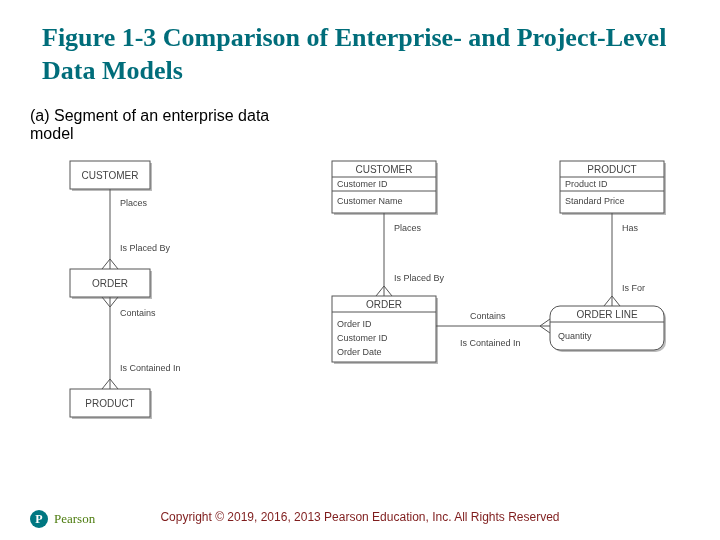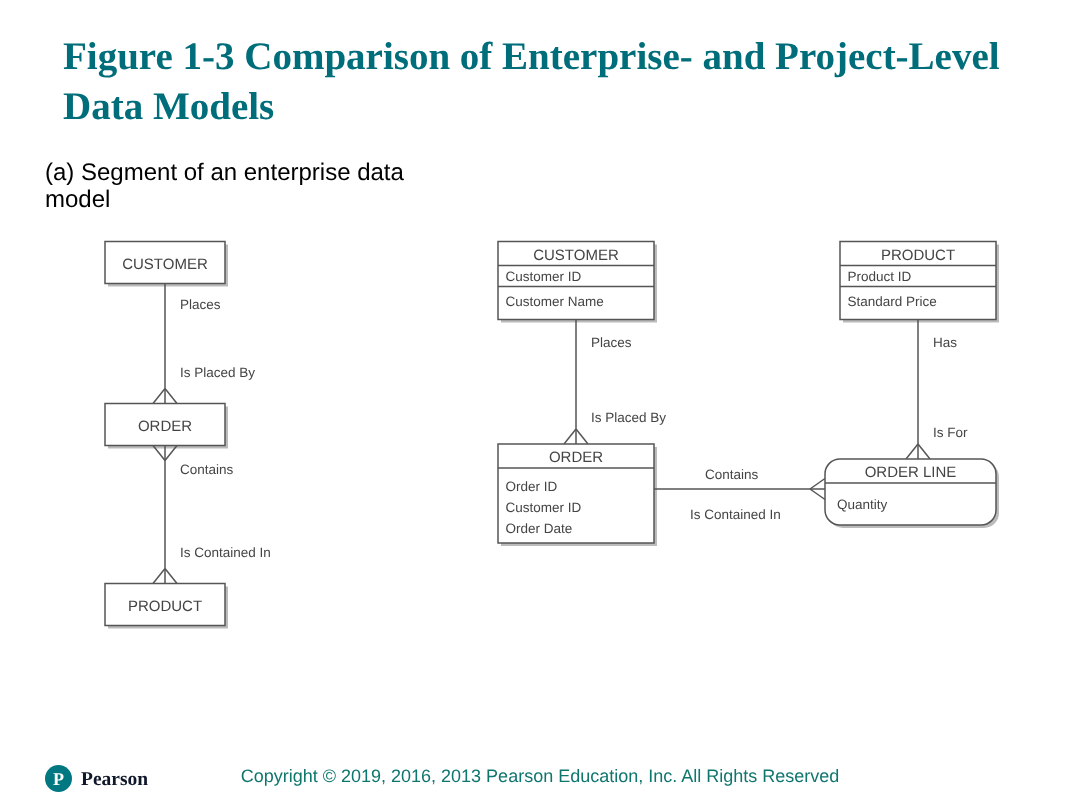--- a/index.html
+++ b/index.html
@@ -9,24 +9,24 @@
   .cap-a { width: 42%; }
   .cap-b { width: 58%; padding-left: 10px; }
   .diagrams { display: flex; padding: 8px 30px 0 30px; align-items: center; }
   .dia-a { width: 200px; }
   .dia-b { flex: 1; padding-left: 30px; }
   svg text { font-family: Arial, sans-serif; fill: #444; }
   .entity { fill: #fff; stroke: #555; stroke-width: 1; }
   .shadow { fill: #bbb; stroke: none; }
   .lbl { font-size: 10px; }
   .sm { font-size: 9px; }
-  .footer { position: absolute; bottom: 16px; left: 0; right: 0; text-align: center; font-family: Arial, sans-serif; font-size: 12px; color: #0f766e; }
+  .footer { position: absolute; bottom: 16px; left: 0; right: 0; text-align: center; font-family: Arial, sans-serif; font-size: 12px; color: #7f1d1d; }
   .brand { position: absolute; bottom: 12px; left: 30px; display: flex; align-items: center; gap: 6px; }
   .brand-circle { width: 18px; height: 18px; border-radius: 50%; background: #007781; color: #fff; font-family: Georgia, serif; font-weight: bold; font-size: 12px; display: flex; align-items: center; justify-content: center; }
-  .brand-text { font-family: Georgia, serif; color: #0f172a; font-size: 13px; font-weight: bold; }
+  .brand-text { font-family: Georgia, serif; color: #4d7c0f; font-size: 13px; }
 </style>
 </head>
 <body>
 
 <div class="title">Figure 1-3 Comparison of Enterprise- and Project-Level Data Models</div>
 
 <div class="captions">
   <div class="cap-a">(a) Segment of an enterprise data model</div>
 </div>
 

